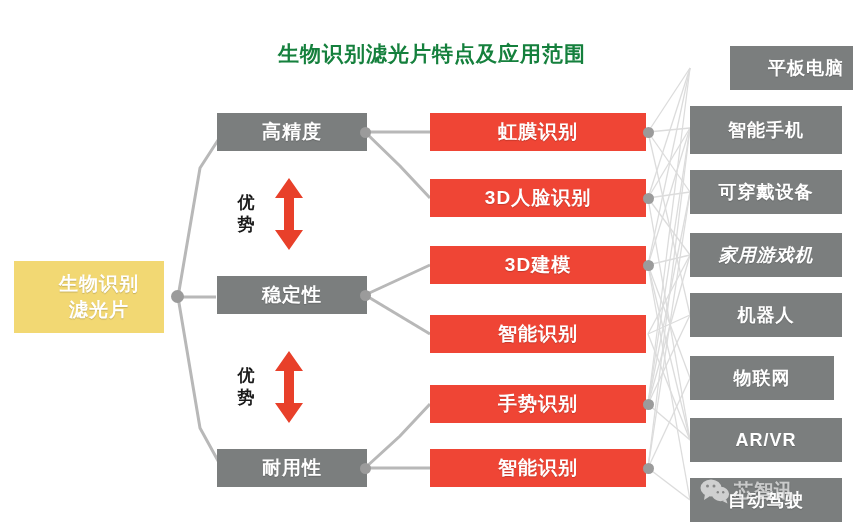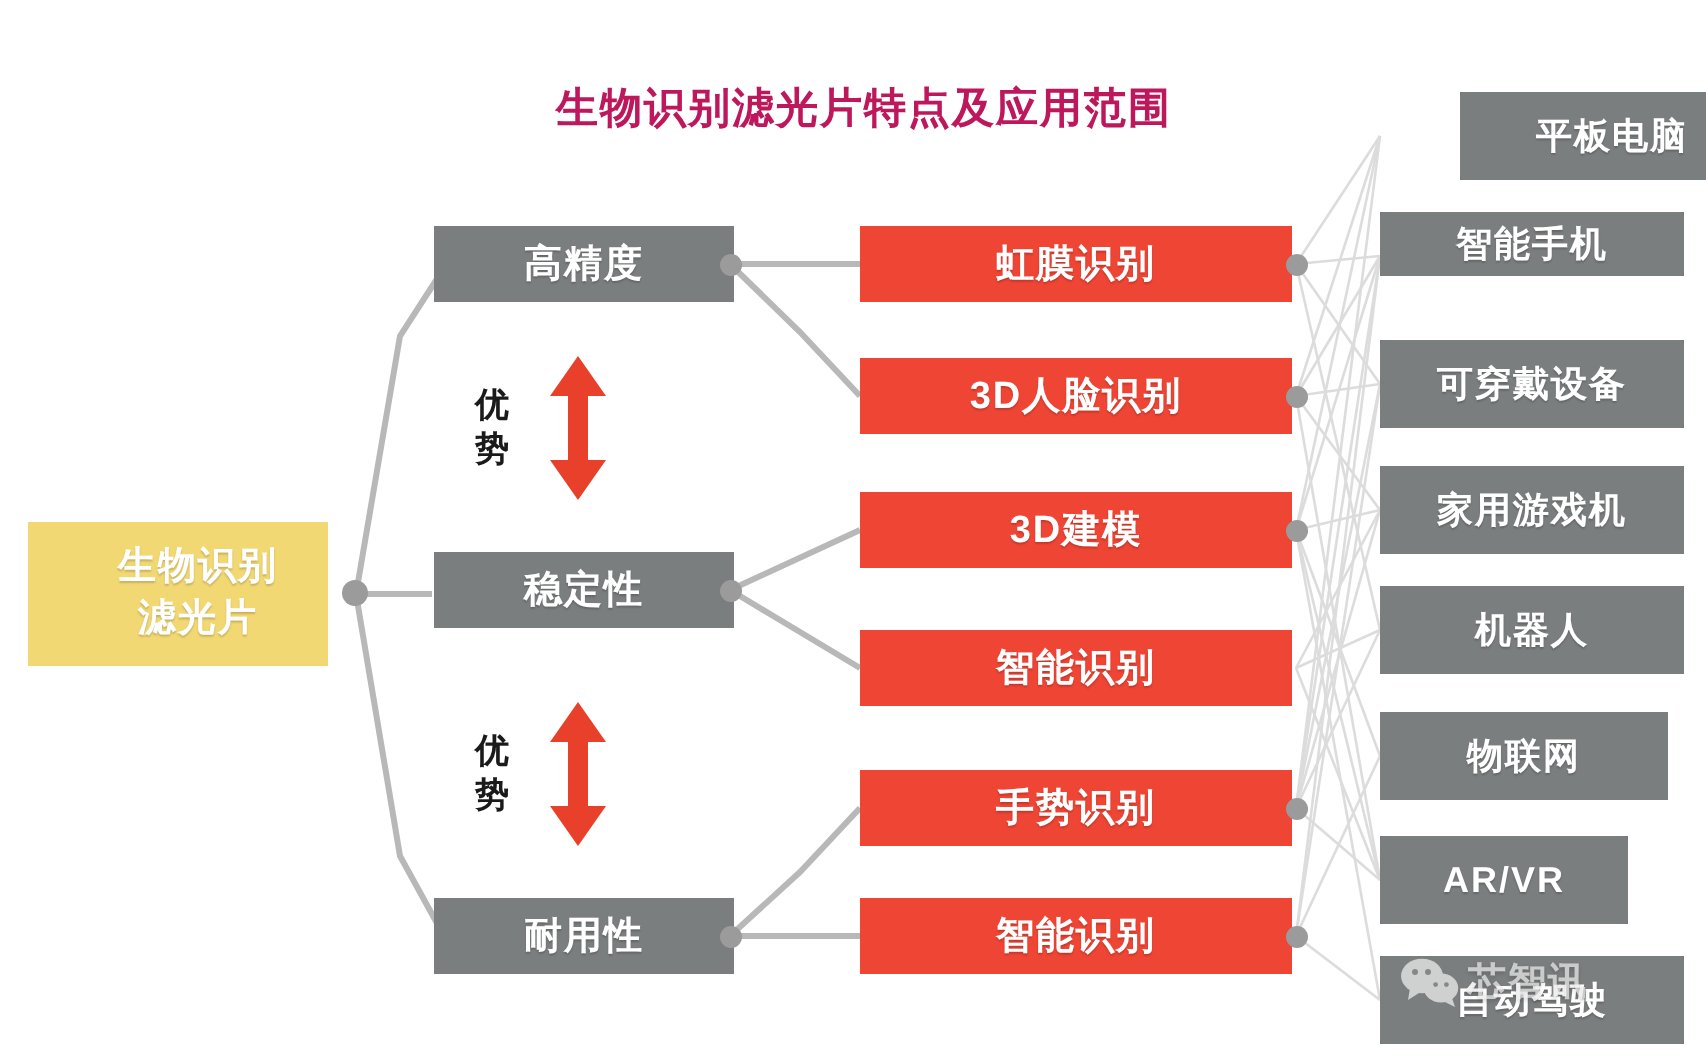--- a/index.html
+++ b/index.html
@@ -50,21 +50,21 @@
   .node-app {
     background: #ef4535;
     font-size: 19px;
   }
   .node-market {
     background: #7b7e7e;
     font-size: 18px;
   }
   .title {
     position: absolute;
-    color: #be185d;
+    color: #15803d;
     font-weight: bold;
     font-size: 21px;
     letter-spacing: 1px;
     white-space: nowrap;
     z-index: 4;
   }
   .advantage {
     position: absolute;
     z-index: 4;
     display: flex;
@@ -238,36 +238,36 @@
   <div class="dot dot-sm" style="left:643px; top:399px;"></div>
 
   <div class="node node-app" style="left:430px; top:449px; width:216px; height:38px;">
     <span>智能识别</span>
   </div>
   <div class="dot dot-sm" style="left:643px; top:463px;"></div>
 
   <div class="node node-market" style="left:690px; top:46px; width:152px; height:44px;margin-left:40px;">
     <span>平板电脑</span>
   </div>
-  <div class="node node-market" style="left:690px; top:106px; width:152px; height:32px;">
+  <div class="node node-market" style="left:690px; top:106px; width:152px; height:48px;">
     <span>智能手机</span>
   </div>
   <div class="node node-market" style="left:690px; top:170px; width:152px; height:44px;">
     <span>可穿戴设备</span>
   </div>
-  <div class="node node-market" style="left:690px; top:233px; width:152px; height:44px;">
+  <div class="node node-market" style="left:690px; top:233px; width:152px; height:44px;font-style:italic;">
     <span>家用游戏机</span>
   </div>
   <div class="node node-market" style="left:690px; top:293px; width:152px; height:44px;">
     <span>机器人</span>
   </div>
   <div class="node node-market" style="left:690px; top:356px; width:144px; height:44px;">
     <span>物联网</span>
   </div>
-  <div class="node node-market" style="left:690px; top:418px; width:124px; height:44px;">
+  <div class="node node-market" style="left:690px; top:418px; width:152px; height:44px;">
     <span>AR/VR</span>
   </div>
   <div class="node node-market" style="left:690px; top:478px; width:152px; height:44px;">
     <span>自动驾驶</span>
   </div>
 
   <div class="watermark" style="left:700px; top:478px;">
     <svg width="30" height="26" viewBox="0 0 30 26">
       <ellipse cx="11" cy="10" rx="10.5" ry="8.6" fill="#f0f0f0"></ellipse>
       <polygon points="5,16 4,22 9.5,18.5" fill="#f0f0f0"></polygon>

